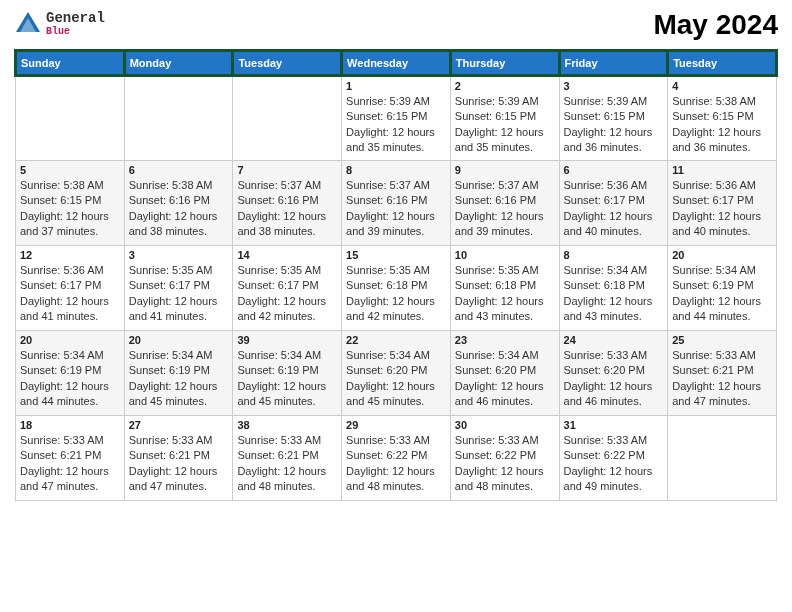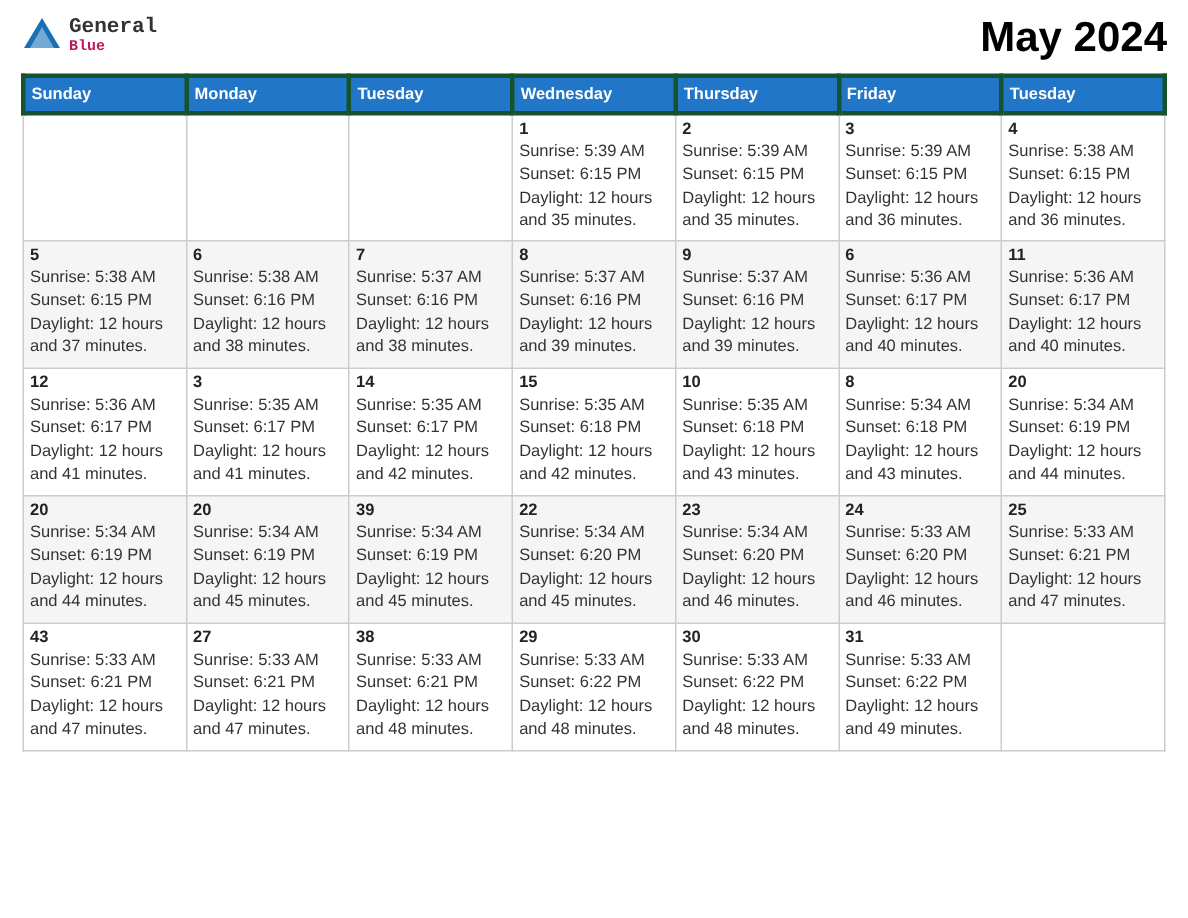--- a/index.html
+++ b/index.html
@@ -315,21 +315,21 @@
           <td>
             <div class="day-number">25</div>
             <div class="day-info">Sunrise: 5:33 AM
 Sunset: 6:21 PM
 Daylight: 12 hours
 and 47 minutes.</div>
           </td>
         </tr>
         <tr>
           <td>
-            <div class="day-number">43</div>
+            <div class="day-number">18</div>
             <div class="day-info">Sunrise: 5:33 AM
 Sunset: 6:21 PM
 Daylight: 12 hours
 and 47 minutes.</div>
           </td>
           <td>
             <div class="day-number">27</div>
             <div class="day-info">Sunrise: 5:33 AM
 Sunset: 6:21 PM
 Daylight: 12 hours

